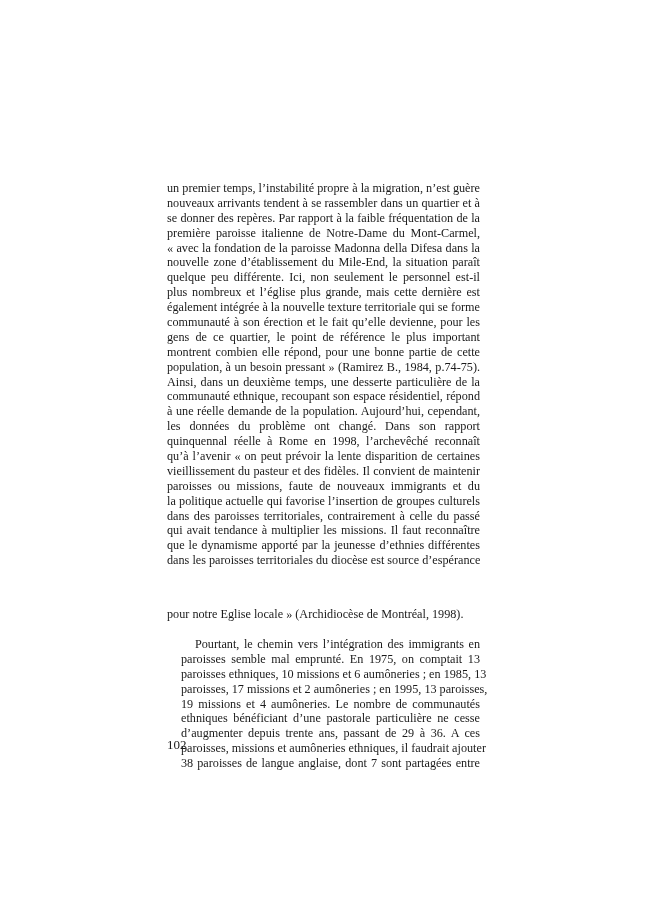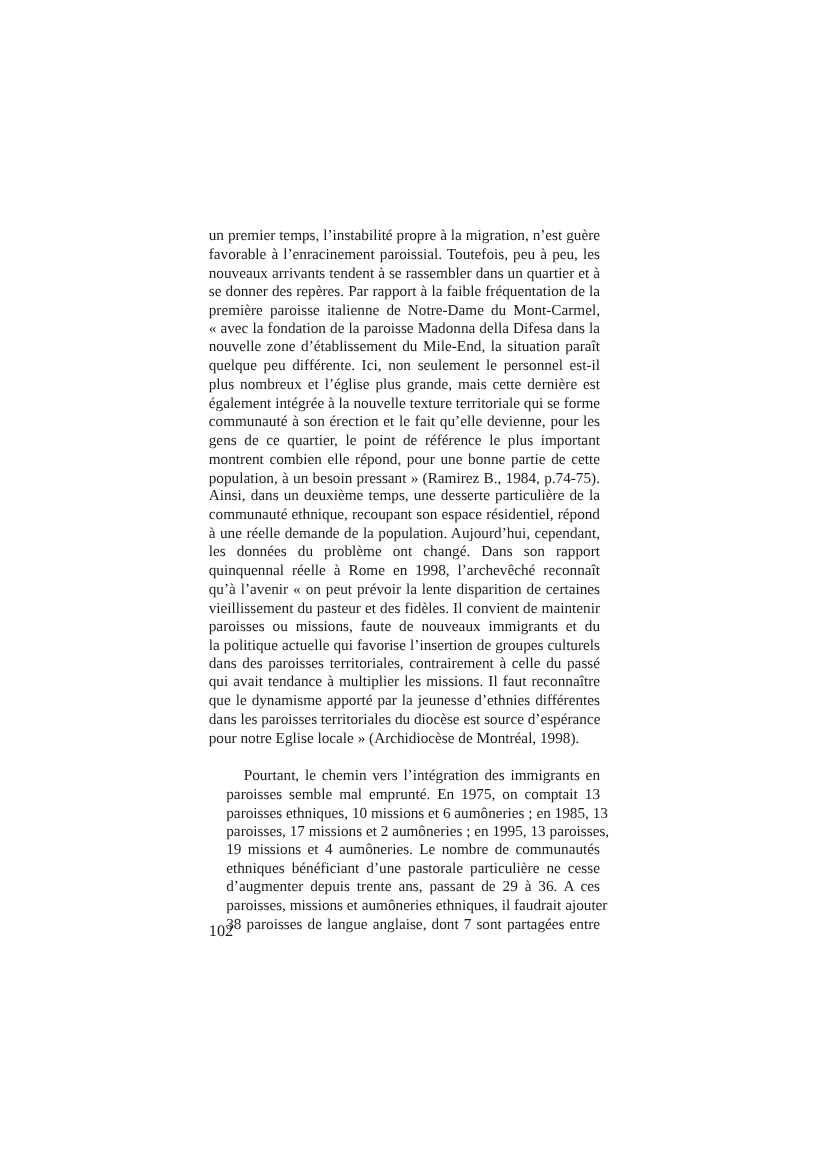--- a/index.html
+++ b/index.html
@@ -42,40 +42,40 @@
     }
     .line {
       display: block;
       text-align: justify;
       text-align-last: justify;
       white-space: nowrap;
       height: 14.9px;
     }
     .line.last {
       text-align-last: left;
+      margin-top: 39px;
     }
     .line.first-indent {
       padding-left: 14px;
     }
     .page-number {
       position: absolute;
       left: 167px;
       top: 737px;
       font-size: 13px;
       line-height: 15px;
     }
   </style>
 </head>
 <body>
 
 <div class="page">
   <div class="text-block">
     <div class="para">
       <span class="line">un premier temps, l’instabilité propre à la migration, n’est guère</span>
-      <span class="line">favorable à l’enracinement paroissial. Toutefois, peu à peu, les</span>
       <span class="line">nouveaux arrivants tendent à se rassembler dans un quartier et à</span>
       <span class="line">se donner des repères. Par rapport à la faible fréquentation de la</span>
       <span class="line">première paroisse italienne de Notre-Dame du Mont-Carmel,</span>
       <span class="line">« avec la fondation de la paroisse Madonna della Difesa dans la</span>
       <span class="line">nouvelle zone d’établissement du Mile-End, la situation paraît</span>
       <span class="line">quelque peu différente. Ici, non seulement le personnel est-il</span>
       <span class="line">plus nombreux et l’église plus grande, mais cette dernière est</span>
       <span class="line">également intégrée à la nouvelle texture territoriale qui se forme</span>
       <span class="line">communauté à son érection et le fait qu’elle devienne, pour les</span>
       <span class="line">gens de ce quartier, le point de référence le plus important</span>

